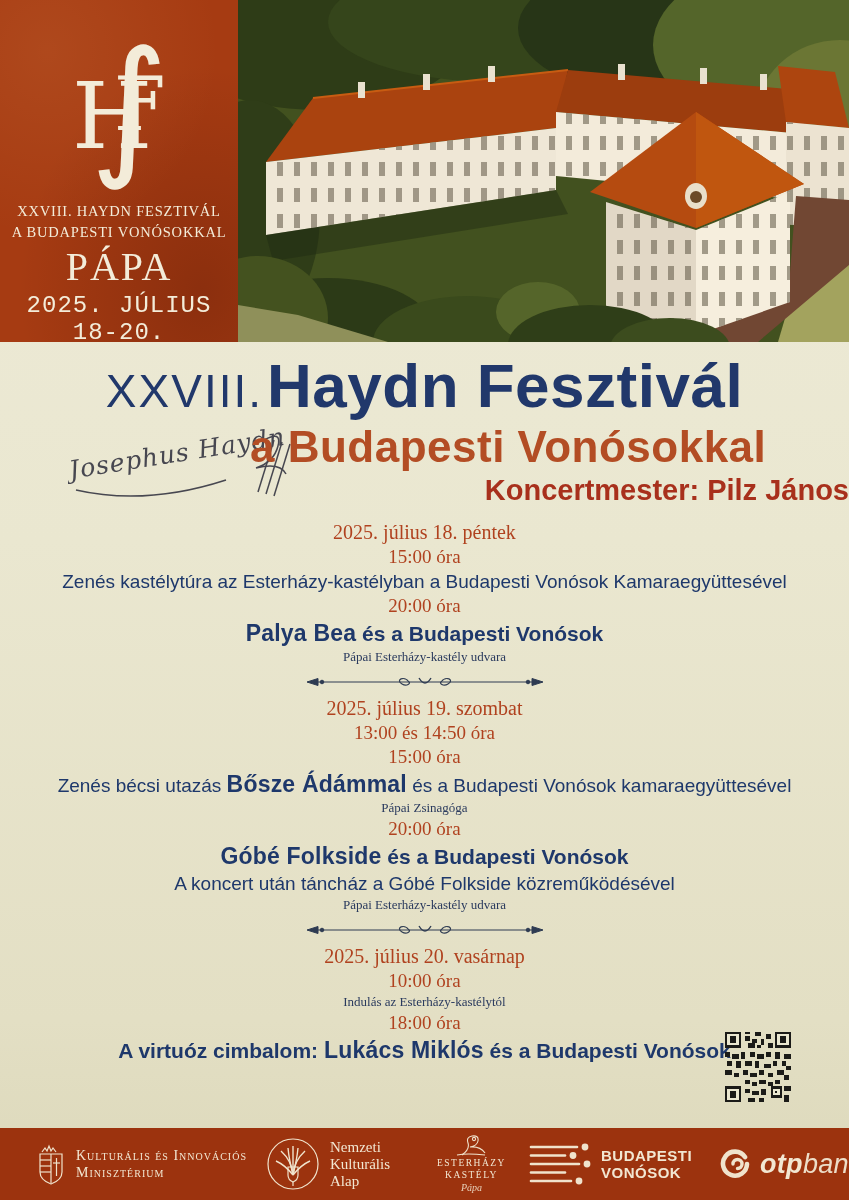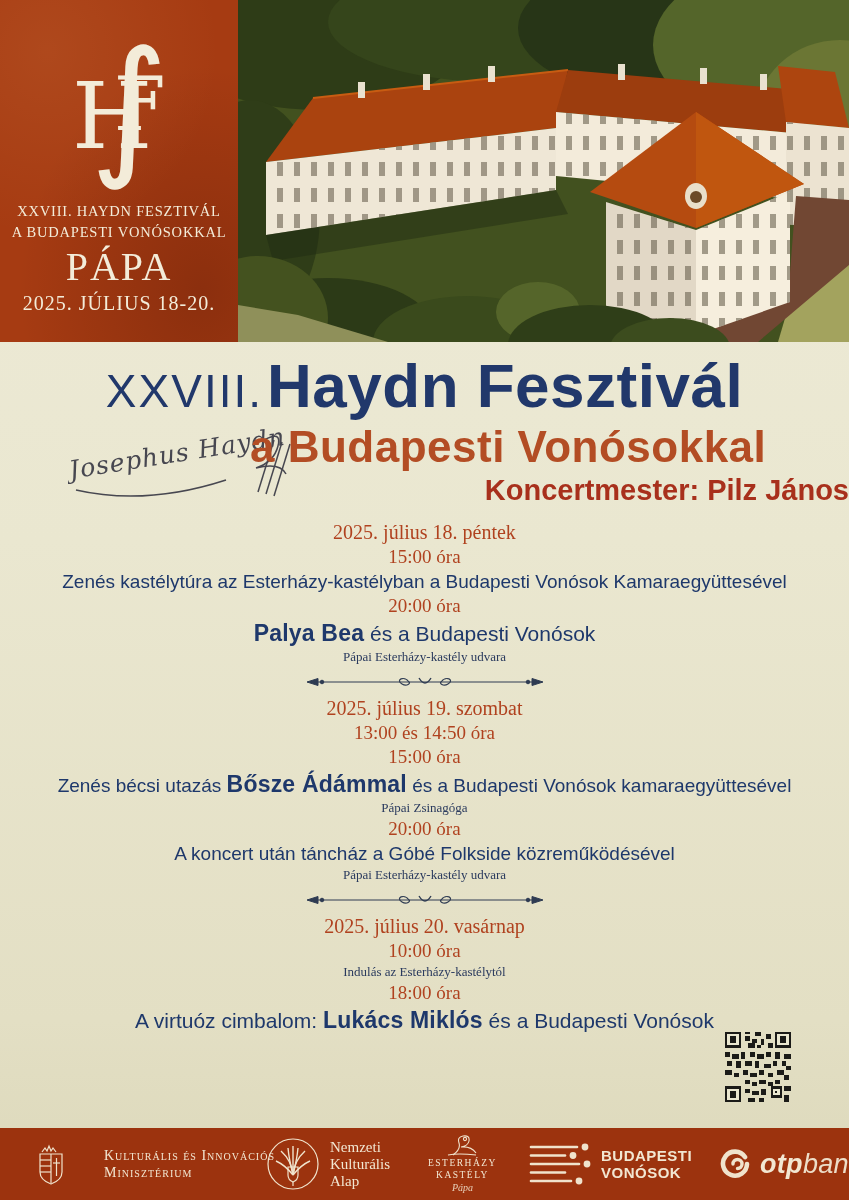--- a/index.html
+++ b/index.html
@@ -16,48 +16,48 @@
     background:
       radial-gradient(120% 90% at 20% 15%, rgba(255,190,120,.10), transparent 60%),
       radial-gradient(140% 120% at 85% 85%, rgba(60,10,0,.25), transparent 55%),
       #a63b12;
     text-align:center;
   }
   .monogram{position:absolute;top:30px;left:50%;transform:translateX(-50%);}
   .panel-line1{position:absolute;top:203px;width:100%;font-family:"Liberation Serif",serif;font-size:14.5px;letter-spacing:.8px;}
   .panel-line2{position:absolute;top:224px;width:100%;font-family:"Liberation Serif",serif;font-size:14.5px;letter-spacing:.8px;}
   .panel-city{position:absolute;top:243px;width:100%;font-family:"Liberation Serif",serif;font-size:40px;letter-spacing:2px;}
-  .panel-dates{position:absolute;top:292px;width:100%;font-family:Liberation Serif, serif;font-size:20px;letter-spacing:1px;}
+  .panel-dates{position:absolute;top:292px;width:100%;font-family:Liberation Mono, monospace;font-size:24px;letter-spacing:1px;}
   
   .titleblock{position:absolute;top:342px;left:0;width:849px;height:178px;}
   .title-line{position:absolute;top:8px;width:100%;text-align:center;color:#21386b;white-space:nowrap;}
   .title-numeral{font-size:46px;font-weight:400;letter-spacing:2px;vertical-align:baseline;}
   .title-name{font-size:62px;font-weight:700;letter-spacing:.5px;margin-left:4px;}
   .signature{position:absolute;left:68px;top:72px;}
   .subtitle{position:absolute;left:250px;top:80px;font-size:44px;font-weight:700;color:#b34d24;letter-spacing:.5px;}
   .concert{position:absolute;top:132px;width:100%;text-align:right;padding-left:315px;font-size:29px;font-weight:700;color:#a8301c;}
   
   .schedule{position:absolute;top:521px;left:0;width:849px;text-align:center;}
   .s-date{font-family:"Liberation Serif",serif;font-size:20px;color:#b0421f;}
   .s-time{font-family:"Liberation Serif",serif;font-size:19px;color:#b0421f;margin-top:2px;}
   .s-event{font-size:19px;color:#1e386b;margin-top:3px;}
   .s-event b{font-size:23px;letter-spacing:.2px;}
-  .s-event.big{font-size:21px;}
+  .s-event.big{font-size:21px;font-weight:bold;}
   .s-venue{font-family:"Liberation Serif",serif;font-size:13px;color:#2a3a5e;margin-top:2px;} .gap26{}
   .divider{margin:10px auto 8px;display:block;}
   
   .qr{position:absolute;left:725px;top:1031px;width:66px;height:72px;}
   
   .footer{position:absolute;left:0;top:1128px;width:849px;height:72px;background:#9c330e;color:#f2e7d2;}
   .f-item{position:absolute;display:flex;align-items:center;gap:10px;height:72px;}
   .ministry{left:36px;}
-  .ministry-text{font-family:"Liberation Serif",serif;font-variant:small-caps;font-size:14px;letter-spacing:1px;line-height:17px;margin-left:28px;}
+  .ministry-text{font-family:"Liberation Serif",serif;font-variant:small-caps;font-size:14px;letter-spacing:1px;line-height:17px;}
   .nka{left:266px;}
   .nka-text{font-family:Liberation Serif, serif;font-size:15px;line-height:17px;}
-  .esterhazy{left:428px;flex-direction:column;justify-content:center;gap:1px;text-align:left;}
+  .esterhazy{left:437px;flex-direction:column;justify-content:center;gap:1px;text-align:left;}
   .eh-line{font-family:"Liberation Serif",serif;font-size:9.5px;letter-spacing:1.5px;line-height:11px;}
   .eh-script{font-family:"Liberation Serif",serif;font-style:italic;font-size:10px;opacity:.85;}
   .bv{left:529px;}
   .bv-text{font-size:15px;font-weight:700;letter-spacing:.5px;line-height:17px;}
   .otp{left:720px;}
   .otp-text{font-style:italic;font-size:27px;letter-spacing:.3px;}
   .otp-text b{font-weight:700;}
   .otp-text span{font-weight:400;opacity:.95;}
 </style>
 </head>
@@ -184,20 +184,21 @@
       </g>
     </svg>
 
     <div>
       <div class="s-date">2025. július 19. szombat</div>
       <div class="s-time">13:00 és 14:50 óra</div>
       <div class="s-time gap26">15:00 óra</div>
       <div class="s-event"><span>Zenés bécsi utazás </span><b>Bősze Ádámmal</b><span> és a Budapesti Vonósok kamaraegyüttesével</span></div>
       <div class="s-venue">Pápai Zsinagóga</div>
       <div class="s-time gap26">20:00 óra</div>
+      <div class="s-event big"><b>Góbé Folkside</b><span> és a Budapesti Vonósok</span></div>
       <div class="s-event">A koncert után táncház a Góbé Folkside közreműködésével</div>
       <div class="s-venue">Pápai Esterházy-kastély udvara</div>
     </div>
 
     <svg class="divider" width="240" height="14" viewBox="0 0 240 14">
       <g stroke="#2e3b52" fill="#2e3b52">
         <line x1="12" y1="7" x2="228" y2="7" stroke-width="1"></line>
         <polygon points="2,7 13,3.5 13,10.5"></polygon>
           <circle cx="17" cy="7" r="1.8"></circle>
         <polygon points="238,7 227,3.5 227,10.5"></polygon>

